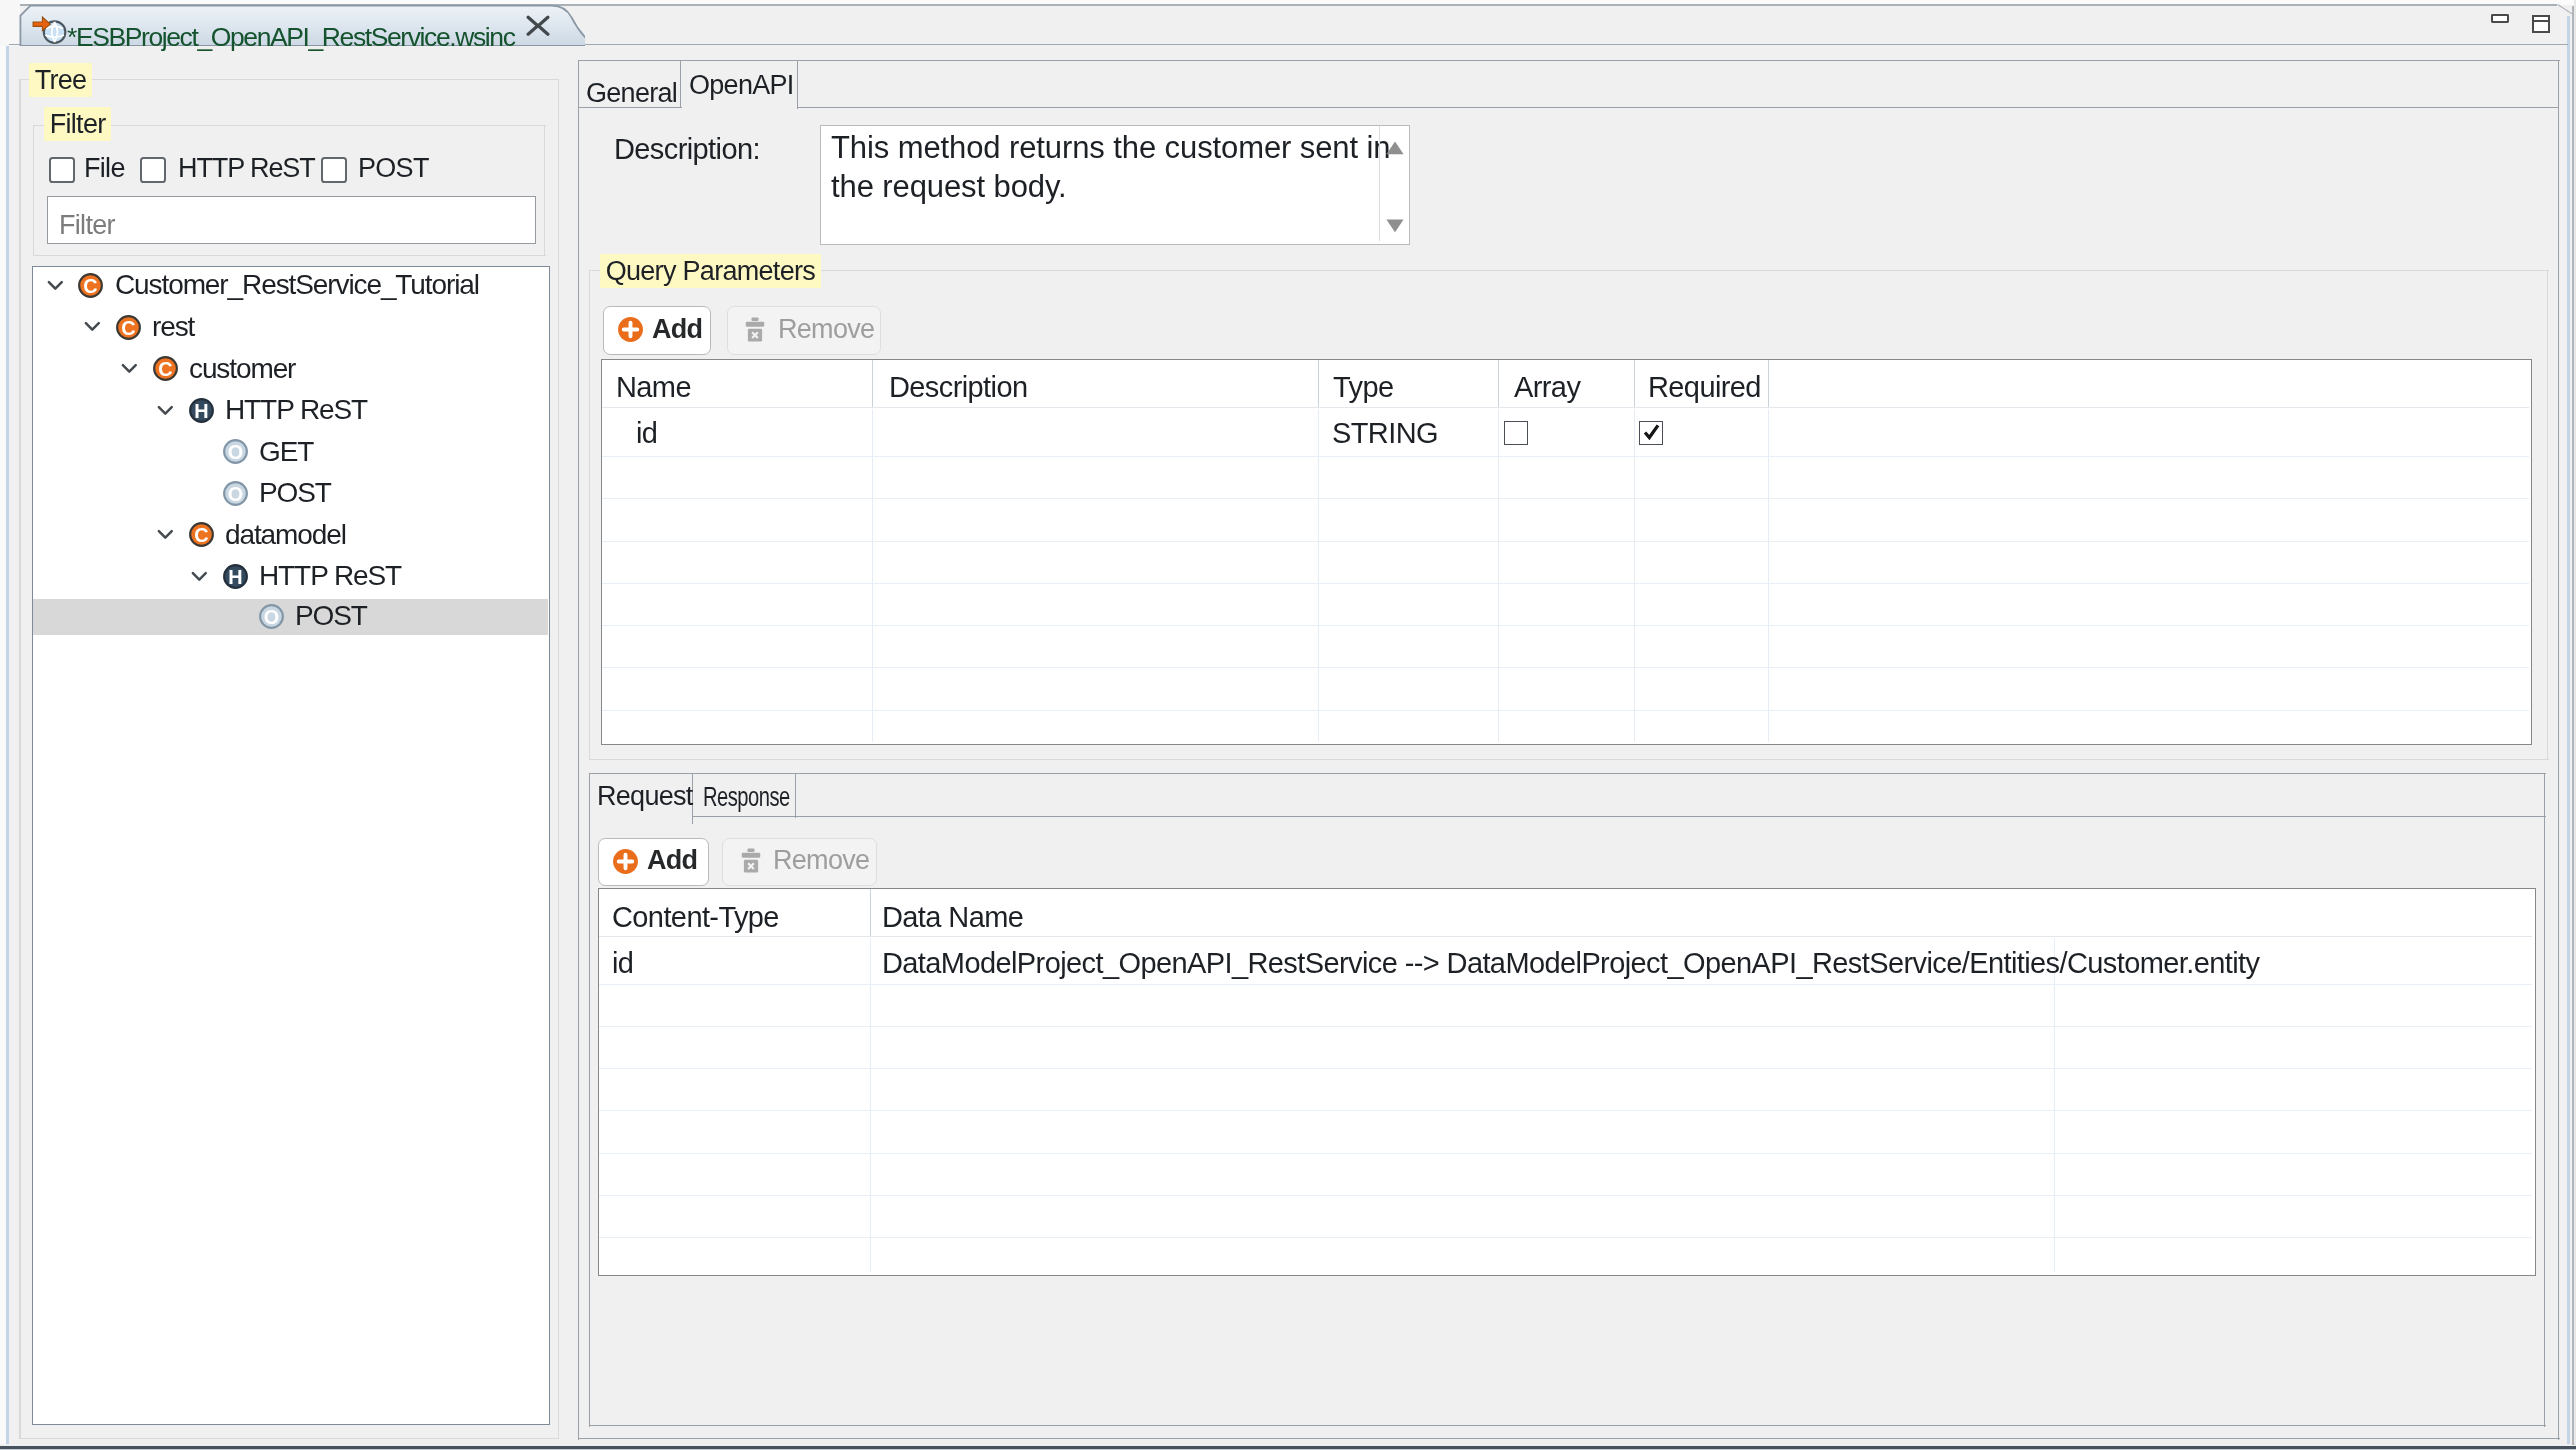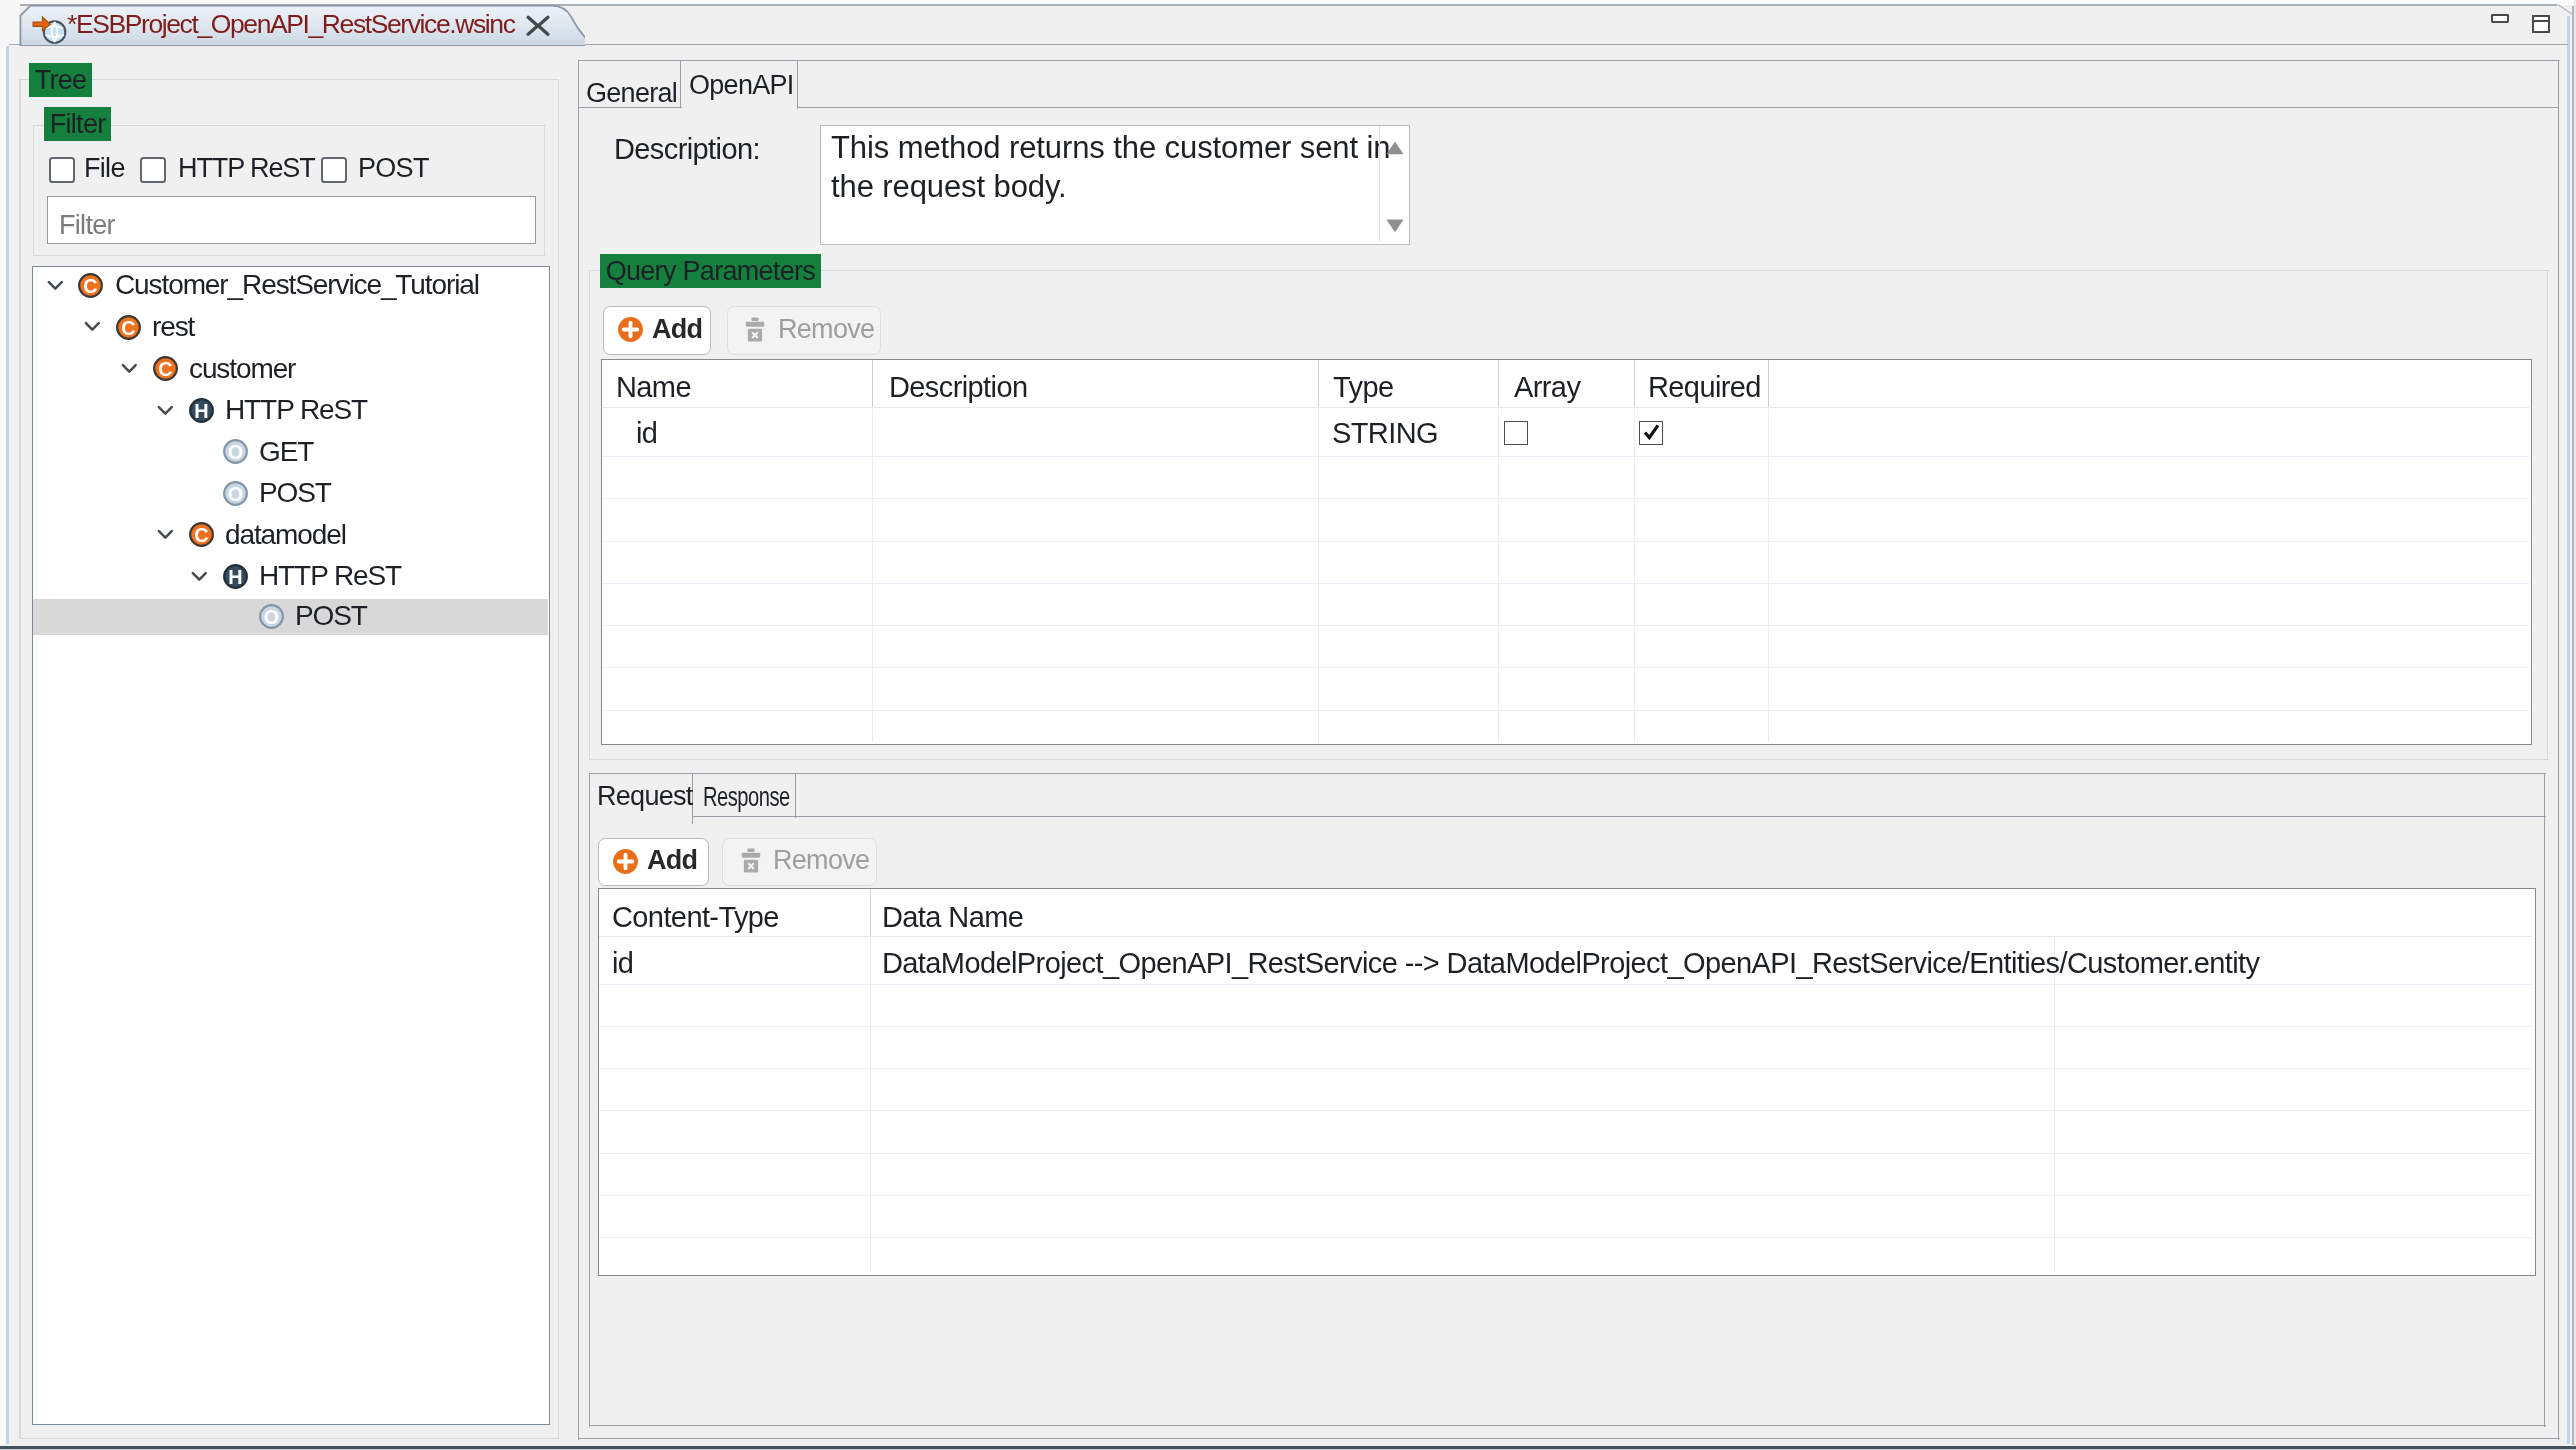--- a/index.html
+++ b/index.html
@@ -3,21 +3,21 @@
 <meta charset="utf-8">
 <style>
   html,body{margin:0;padding:0;}
   body{width:2576px;height:1451px;position:relative;background:#f0f0f0;
        font-family:"Liberation Sans", sans-serif;color:#1d2126;overflow:hidden;}
   .abs{position:absolute;}
   .hl{position:absolute;height:1.4px;}
   .vl{position:absolute;width:1.4px;}
   .grp{background:#d9d9d9;}
   .fold{background:#9aa0a8;}
-  .lbl{position:absolute;background:#15803d;padding:0 5.7px;font-size:27px;letter-spacing:-0.7px;line-height:34px;white-space:nowrap;}
+  .lbl{position:absolute;background:#fef9c3;padding:0 5.7px;font-size:27px;letter-spacing:-0.7px;line-height:34px;white-space:nowrap;}
   .txt{position:absolute;font-size:27px;letter-spacing:-0.7px;line-height:34px;white-space:nowrap;}
   .tree{position:absolute;font-size:28px;letter-spacing:-1.1px;line-height:34px;white-space:nowrap;}
   .cell{position:absolute;font-size:29px;letter-spacing:-0.6px;line-height:36px;white-space:nowrap;}
   .desc{position:absolute;font-size:31px;letter-spacing:-0.1px;line-height:39px;white-space:nowrap;}
   .cb{position:absolute;width:22px;height:22px;background:#fff;border:2.1px solid #61676d;border-radius:3.6px;}
   .tcb{position:absolute;width:21.5px;height:21.5px;background:#fff;border:1.4px solid #494f55;}
   .gridv{position:absolute;width:1.4px;background:#e7edf4;}
   .gridh{position:absolute;height:1.4px;background:#e9eff6;}
   .hdrv{position:absolute;width:1.4px;background:#cbd2d8;}
   .btn{position:absolute;background:#fff;border:1.4px solid #b9b9b9;border-radius:7.2px;}
@@ -48,21 +48,21 @@
   </linearGradient>
     </defs>
   <path d="M2,58 L2,16 L16,2 L744,2 Q762,2 771,18 Q781,38 796,52 L802,58 Z" fill="url(#tabg)" stroke="#8a97a5" stroke-width="2.5"></path>
 </svg>
 
 <svg class="abs" style="left:30px;top:11.5px;" width="42" height="33" viewBox="0 0 58 46">
   <circle cx="34" cy="28" r="15" fill="#c9e0f5" stroke="#4c565f" stroke-width="3"></circle>
   <path d="M22,23 Q34,17 46,23 M21,32 Q34,38 47,32 M34,14 Q26,28 34,42 M34,14 Q42,28 34,42" stroke="#ffffff" stroke-width="2.4" fill="none"></path>
   <path d="M4,14 L17,14 L17,7 L28,17 L17,26 L17,20 L4,20 Z" fill="#e8620d" stroke="#96500f" stroke-width="1.5"></path>
 </svg>
-<div class="txt" style="left:67px;top:8px;font-size:26.5px;letter-spacing:-1.4px;line-height:33px;color:#7f1d1d;">*ESBProject_OpenAPI_RestService.wsinc</div>
+<div class="txt" style="left:67px;top:21px;font-size:26.5px;letter-spacing:-1.4px;line-height:33px;color:#14532d;">*ESBProject_OpenAPI_RestService.wsinc</div>
 <svg class="abs" style="left:526px;top:15px;" width="24" height="21.5" viewBox="0 0 34 30">
   <path d="M3,3 L15,13.5 Q17,15.2 19,13.5 L31,3 M3,27 L15,16.5 Q17,14.8 19,16.5 L31,27" stroke="#43484c" stroke-width="4.6" fill="none" stroke-linecap="round"></path>
 </svg>
 
 <div class="abs" style="left:2491px;top:14.3px;width:13.6px;height:4.3px;background:#fff;border:2.1px solid #4a4a4a;border-radius:1.4px;"></div>
 <div class="abs" style="left:2532px;top:15px;width:14.3px;height:14.3px;background:#fff;border:2.1px solid #4a4a4a;"></div>
 <div class="abs" style="left:2534px;top:20px;width:14.3px;height:2.1px;background:#4a4a4a;"></div>
 
 <div class="hl grp" style="left:19.3px;top:79px;width:540px;"></div>
 <div class="vl grp" style="left:19.3px;top:79px;height:1360px;"></div>

